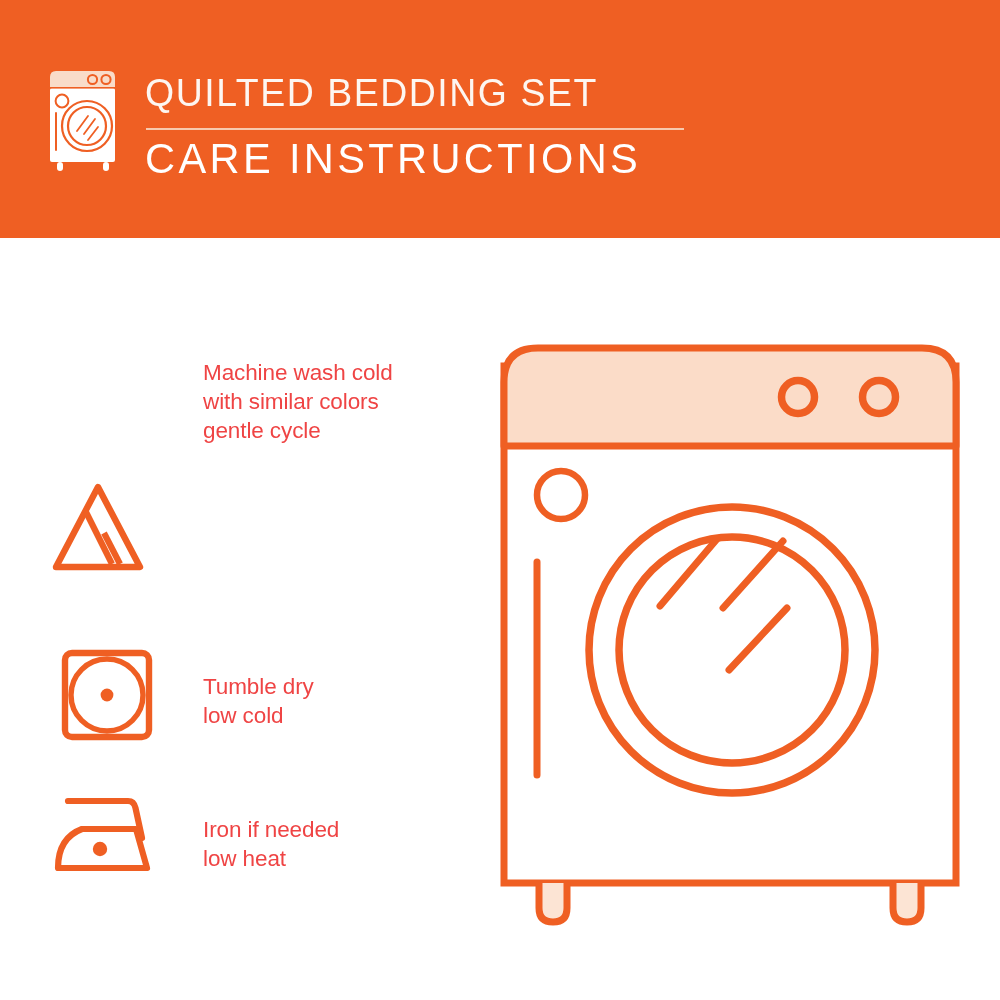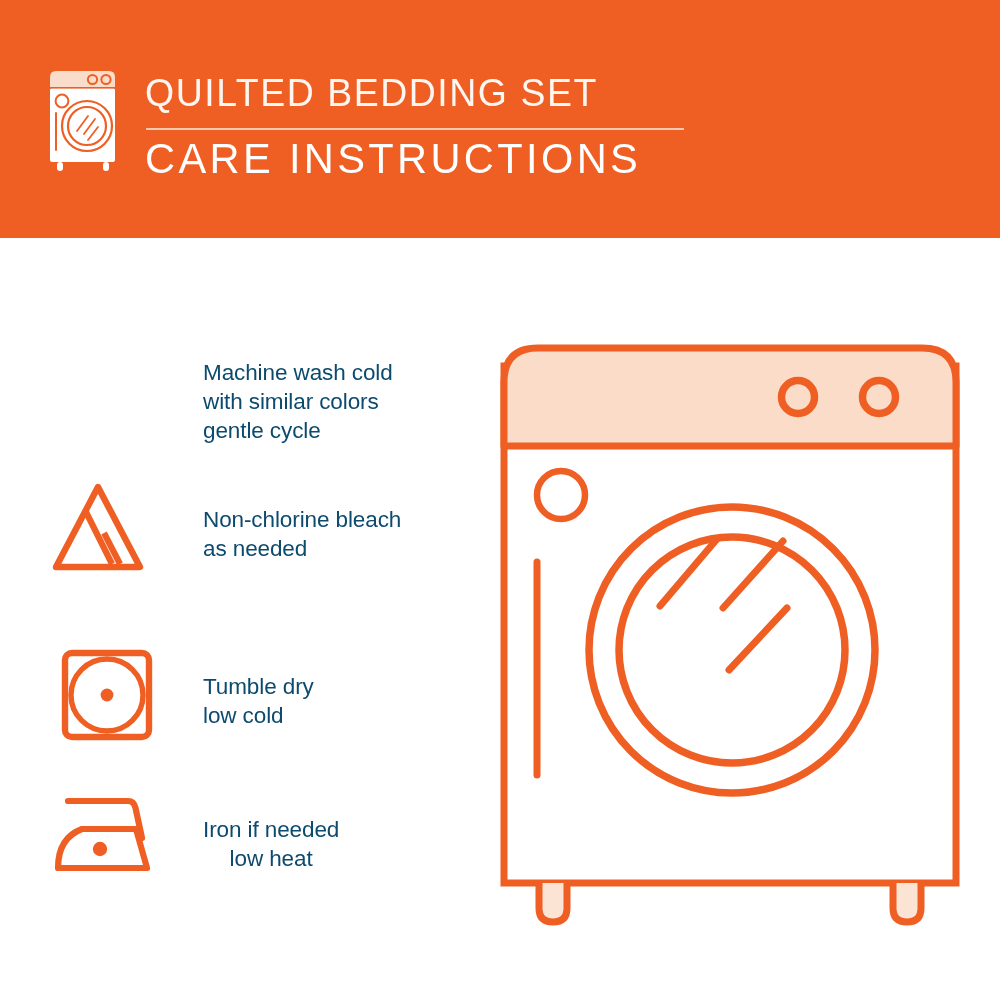--- a/index.html
+++ b/index.html
@@ -102,21 +102,21 @@
 
   .care-symbol {
     position: absolute;
     left: 52px;
     top: 0;
   }
 
   .care-text {
     position: absolute;
     left: 203px;
-    color: #0c4a6e;
+    color: #ef4444;
     font-size: 22.5px;
     line-height: 29px;
     font-weight: 500;
     letter-spacing: -0.1px;
     white-space: pre-line;
   }
 
   
   #washer-illustration {
     position: absolute;
@@ -178,37 +178,35 @@
     </div>
 
     <div class="care-row" style="top:243px; height:100px;">
       <div class="care-symbol" style="width:96px;height:92px;left:50px;">
         <svg width="96" height="92" viewBox="0 0 96 92" xmlns="http://www.w3.org/2000/svg">
           <path d="M48 6 L90 86 L6 86 Z" fill="none" stroke="#ef5f23" stroke-width="6.4" stroke-linejoin="round"></path>
           <line x1="35.5" y1="30" x2="62" y2="83" stroke="#ef5f23" stroke-width="6.2" stroke-linecap="butt"></line>
           <line x1="54" y1="52" x2="70" y2="83" stroke="#ef5f23" stroke-width="6.2" stroke-linecap="butt"></line>
         </svg>
       </div>
-      <div class="care-text" style="top:24px;">Non-chlorine bleach
-as needed</div>
     </div>
 
     <div class="care-row" style="top:410px; height:100px;">
       <div class="care-symbol" style="width:96px;height:94px;left:60px;">
         <svg width="96" height="94" viewBox="0 0 96 94" xmlns="http://www.w3.org/2000/svg">
           <rect x="5" y="5" width="84" height="84" rx="7" fill="none" stroke="#ef5f23" stroke-width="6.4"></rect>
           <circle cx="47" cy="47" r="36" fill="none" stroke="#ef5f23" stroke-width="5.4"></circle>
           <circle cx="47" cy="47" r="6.4" fill="#ef5f23"></circle>
         </svg>
       </div>
       <div class="care-text" style="top:24px;">Tumble dry
 low cold</div>
     </div>
 
-    <div class="care-row" style="top:553px; height:100px;text-align:center;">
+    <div class="care-row" style="top:553px; height:100px;">
       <div class="care-symbol" style="width:110px;height:88px;left:52px;">
         <svg width="110" height="88" viewBox="0 0 110 88" xmlns="http://www.w3.org/2000/svg">
 
           <path d="M16 10 L76 10 Q82 10 83.5 17 L90 47" fill="none" stroke="#ef5f23" stroke-width="6.2" stroke-linecap="round" stroke-linejoin="round"></path>
 
           <path d="M6 77 Q6 47 30 38 L84 38 L95 77 Z" fill="none" stroke="#ef5f23" stroke-width="6.2" stroke-linecap="round" stroke-linejoin="round"></path>
           <circle cx="48" cy="58" r="7.2" fill="#ef5f23"></circle>
         </svg>
       </div>
       <div class="care-text" style="top:24px;">Iron if needed

